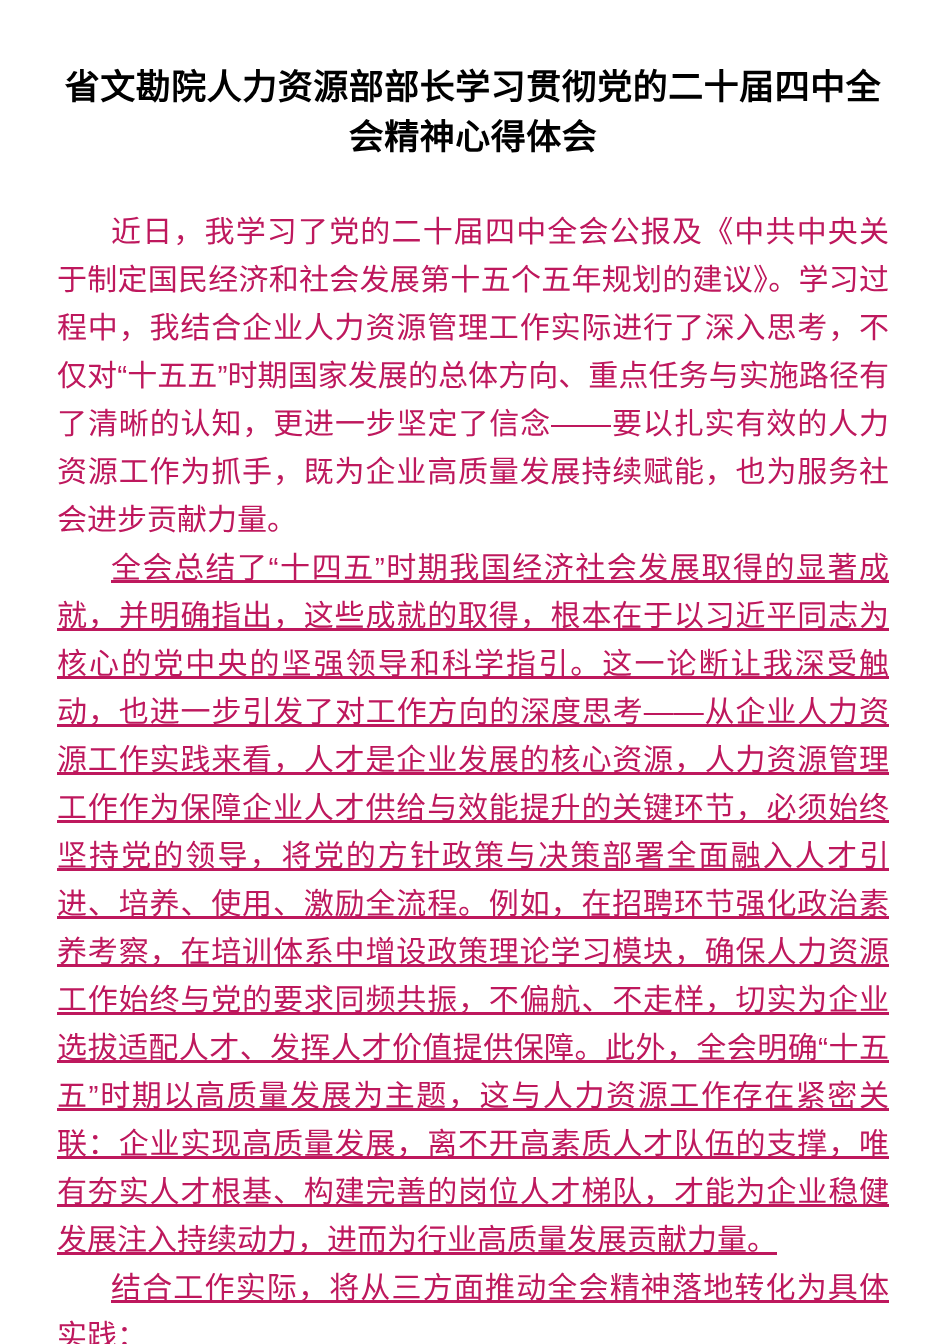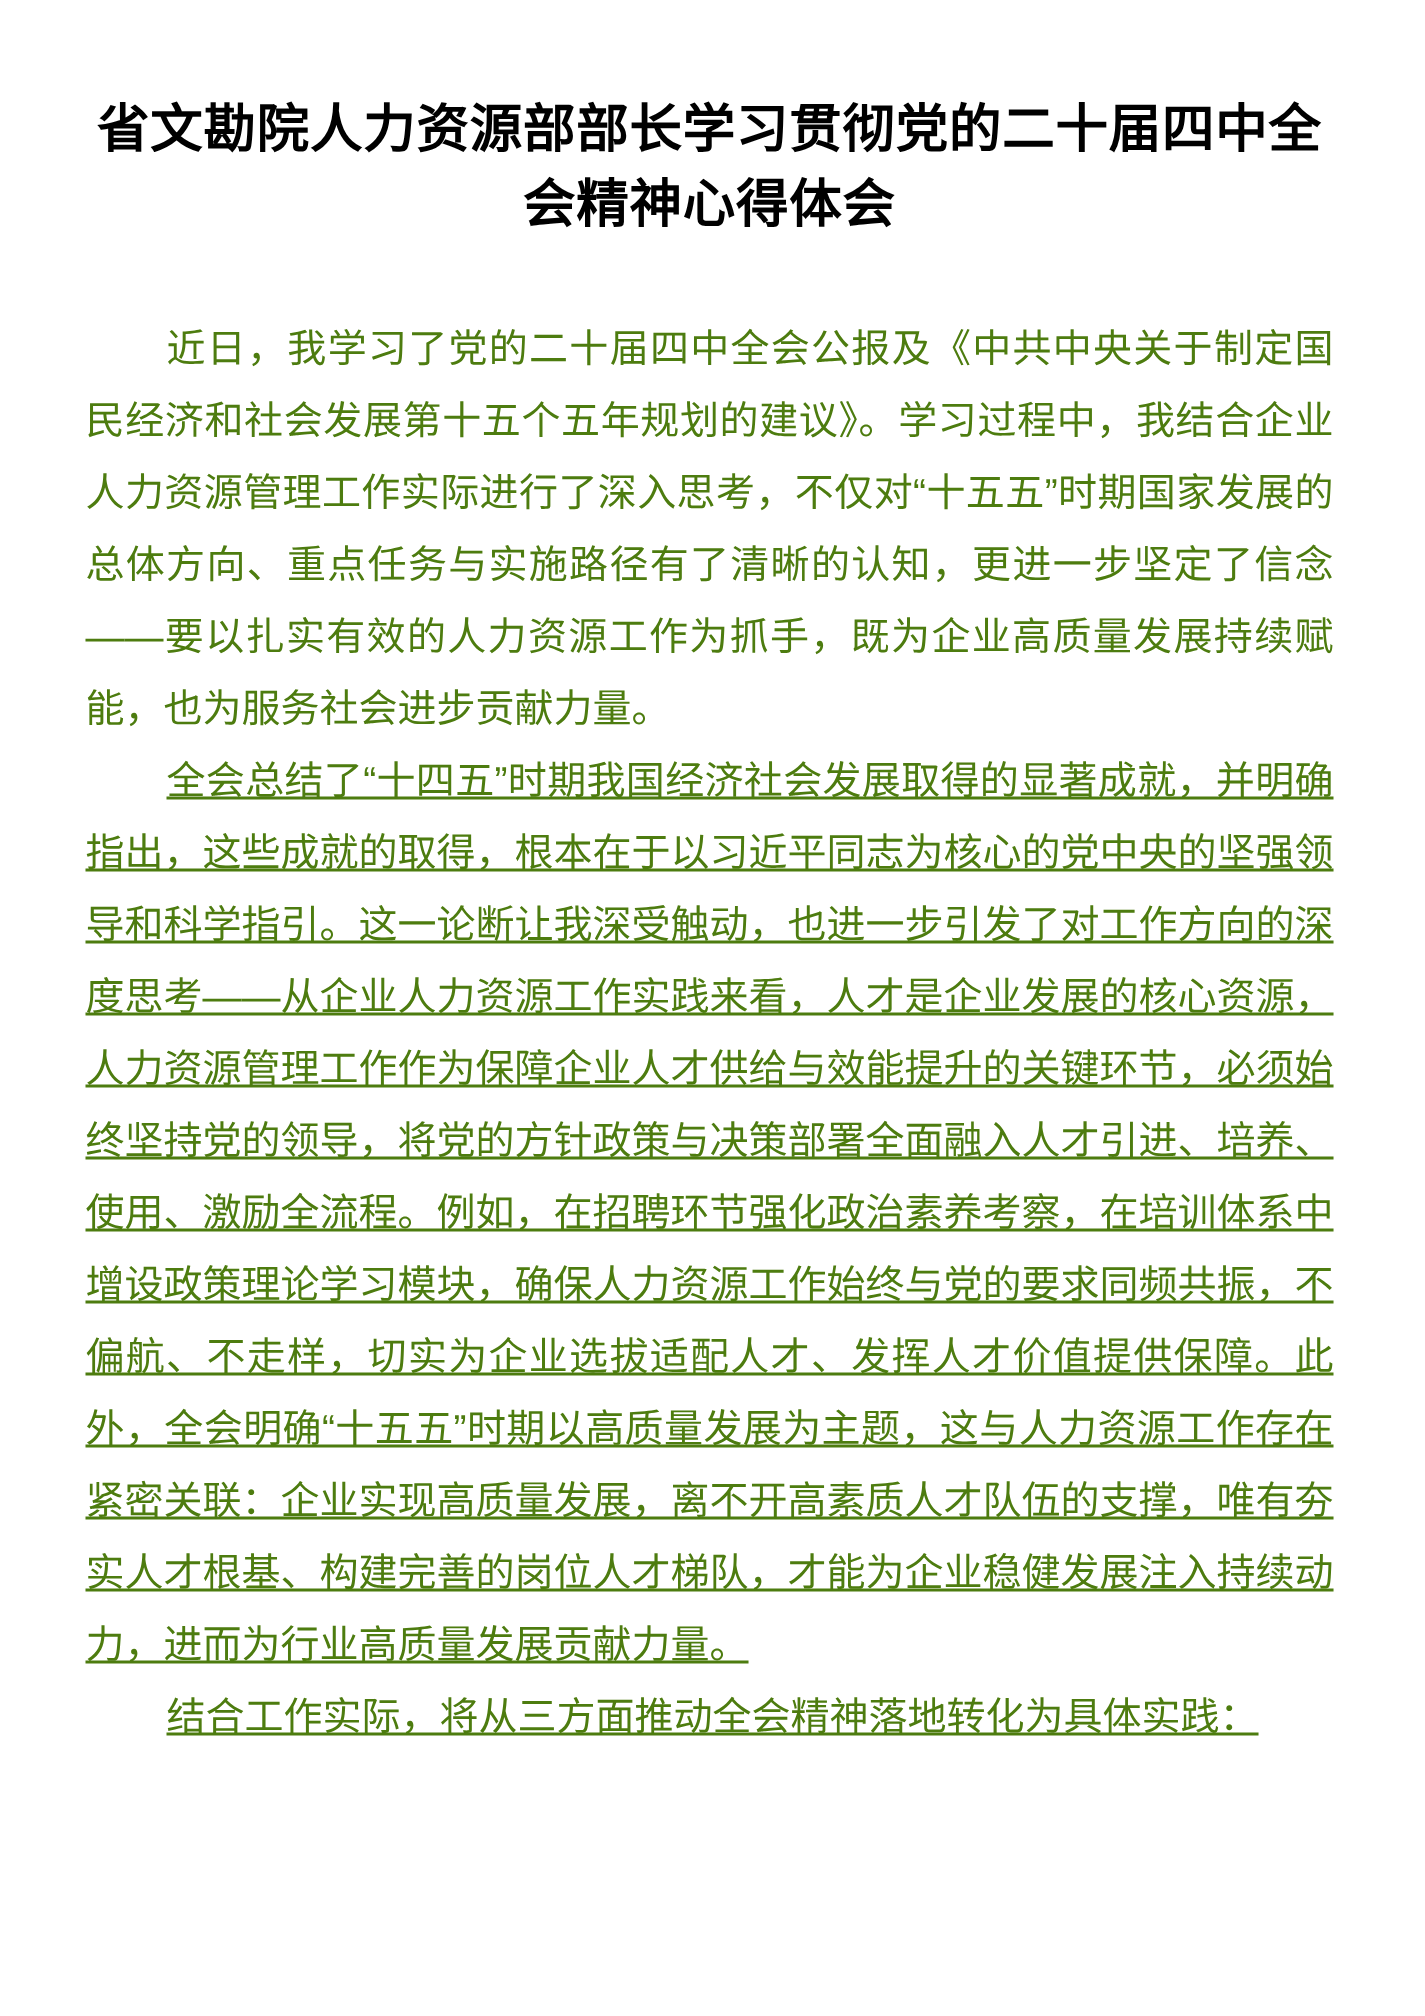--- a/index.html
+++ b/index.html
@@ -44,26 +44,26 @@
   
   .body-area {
     position: absolute;
     left: 57px;
     top: 208px;
     width: 832px;
   }
 
   .para {
     margin: 0;
-    font-size: 26px;
+    font-size: 30px;
     line-height: 48px;
     text-align: justify;
     text-justify: inter-ideograph;
     text-indent: 54px;
-    color: #4d7c0f;
+    color: #be185d;
     word-break: break-all;
     letter-spacing: 0px;
   }
 
   .para + .para {
     margin-top: 0px;
     text-decoration: underline;
   }
 </style>
 </head>

